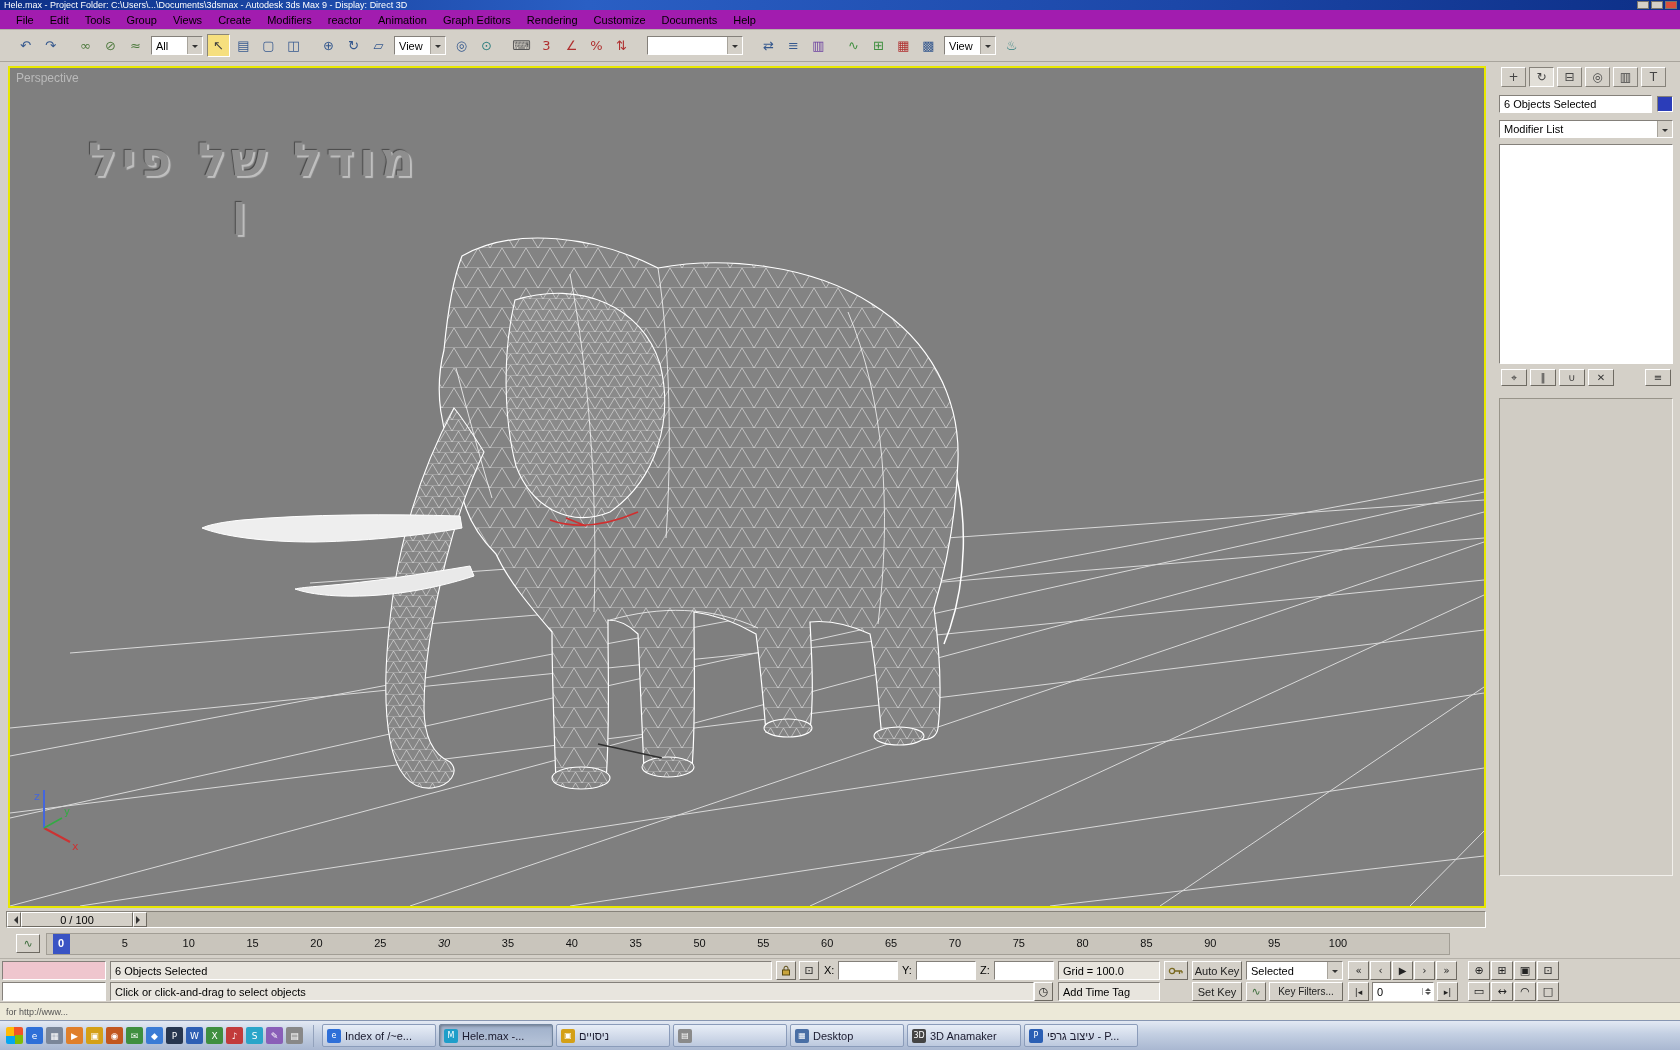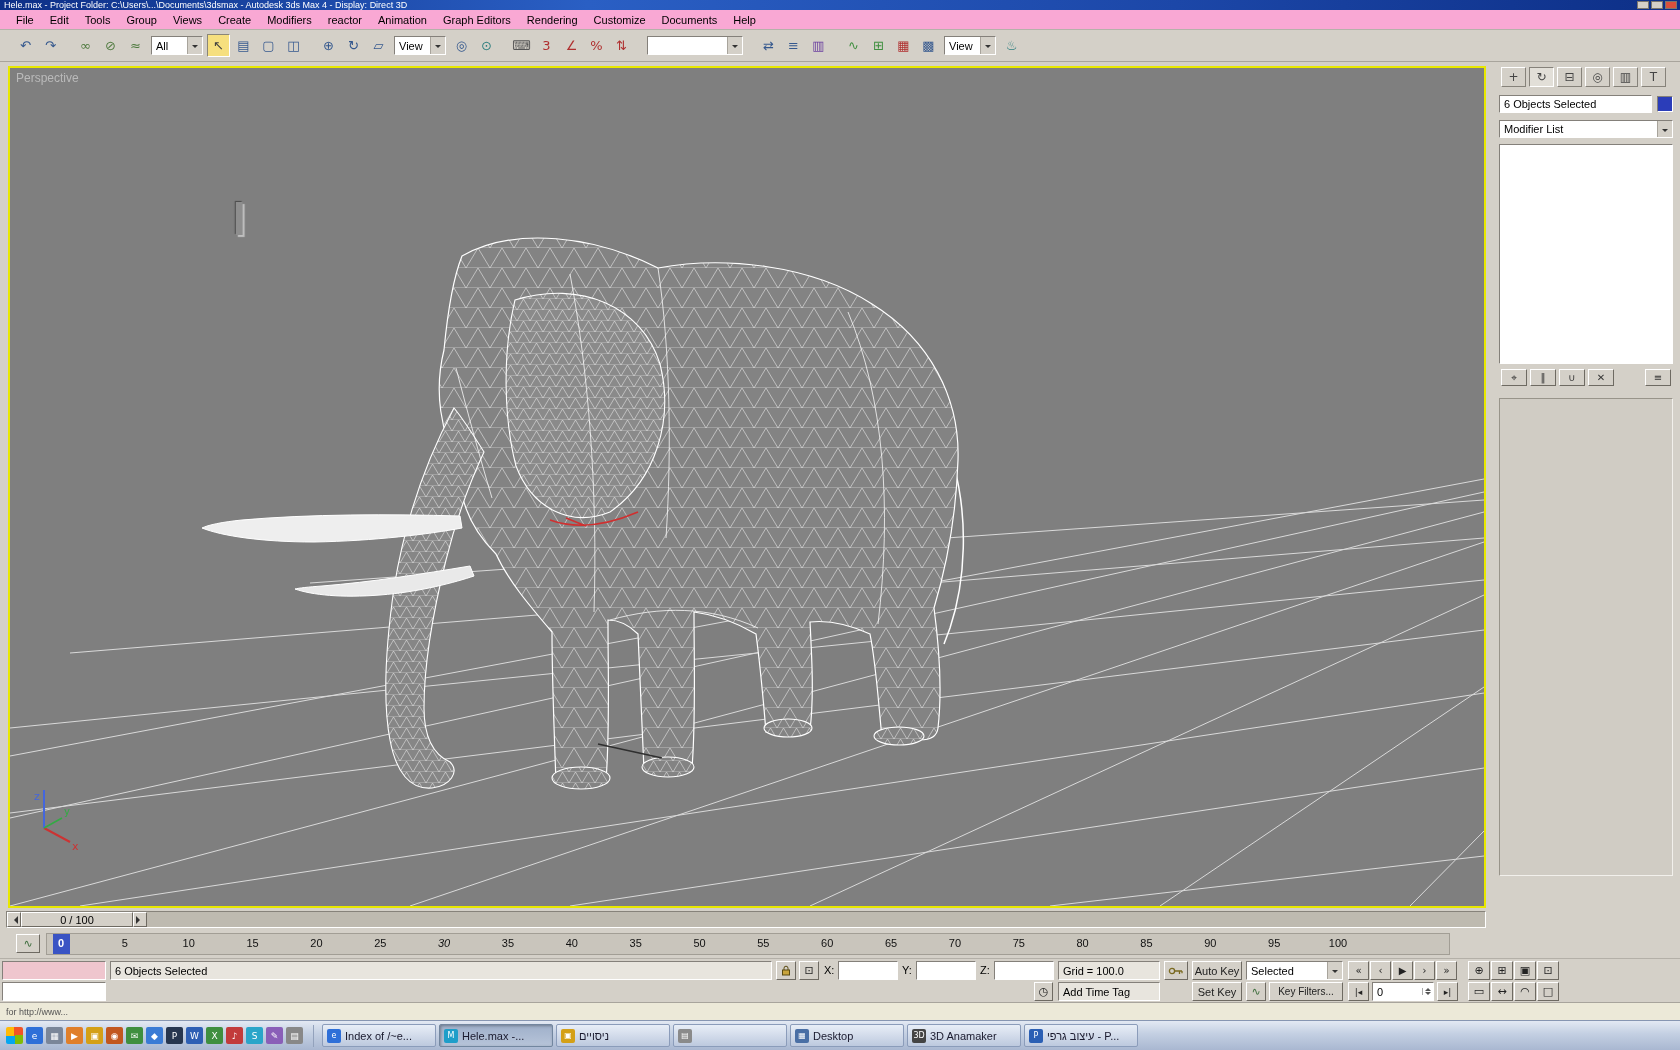--- a/index.html
+++ b/index.html
@@ -8,21 +8,21 @@
   .raised{border:1px solid;border-color:#ffffff #6e6a62 #6e6a62 #ffffff;background:#d4d0c8}
   .sunken{border:1px solid;border-color:#84807a #ffffff #ffffff #84807a;background:#fff}
 
   
   .titlebar{position:absolute;left:0;top:0;width:1680px;height:10px;background:linear-gradient(90deg,#0d2f87,#2a5fc4 35%,#1c47a8 70%,#0d2f87);color:#fff;font-size:9px;line-height:11px;overflow:hidden;padding:0 4px;white-space:nowrap}
   .wbtns{position:absolute;right:3px;top:1px;display:flex;gap:2px}
   .wbtn{width:12px;height:8px;background:#d4d0c8;border:1px solid #7a766e}
   .wbtn.close{background:#d9503c}
 
   
-  .menubar{position:absolute;left:0;top:10px;width:1680px;height:20px;background:#f9a8d4;border-bottom:1px solid #b5b1a9;display:flex;align-items:center;padding-left:8px}
+  .menubar{position:absolute;left:0;top:10px;width:1680px;height:20px;background:#a21caf;border-bottom:1px solid #b5b1a9;display:flex;align-items:center;padding-left:8px}
   .menu-item{padding:2px 8px;cursor:default}
 
   
   .toolbar{position:absolute;left:0;top:30px;width:1680px;height:32px;background:#d4d0c8;border-bottom:1px solid #a8a49c;display:flex;align-items:center;gap:2px;padding-left:14px}
   .tb-btn{width:23px;height:23px;display:flex;align-items:center;justify-content:center;font-family:"DejaVu Sans",sans-serif;font-size:13px;color:#3d3d3d;border:1px solid transparent}
   .tb-btn.active{background:#f6df7e;border:1px solid;border-color:#8a8678 #ffffff #ffffff #8a8678}
   .tb-sep{width:8px;height:24px}
   .tb-combo{height:19px;background:#fff;border:1px solid;border-color:#84807a #ffffff #ffffff #84807a;display:flex;align-items:center;margin:0 2px;min-width:52px}
   .tb-combo .val{padding:0 4px;flex:1;font-size:11px;min-width:22px}
   .cmb-arrow{width:15px;align-self:stretch;background:#d4d0c8;border-left:1px solid #a8a49c;position:relative}
@@ -128,21 +128,21 @@
   .tlabel{overflow:hidden;text-overflow:ellipsis}
   .tray{margin-left:auto;display:flex;align-items:center;gap:4px;padding:0 10px 0 8px;height:100%;border-left:1px solid #93a2bc;background:linear-gradient(#dfe6f1,#bfcbdf)}
   .tray-icon{width:14px;height:14px;border-radius:2px}
   .tray-lang{font-weight:bold;font-size:10px;padding:0 3px;color:#16213e}
   .tray-clock{font-size:11px;margin-left:8px;color:#16213e}
 </style>
 </head>
 <body>
 
 <div class="titlebar">
-  <span>Hele.max - Project Folder: C:\Users\...\Documents\3dsmax - Autodesk 3ds Max 4 - Display: Direct 3D</span>
+  <span>Hele.max - Project Folder: C:\Users\...\Documents\3dsmax - Autodesk 3ds Max 9 - Display: Direct 3D</span>
   <span class="wbtns">
     <span class="wbtn"></span>
     <span class="wbtn"></span>
     <span class="wbtn close"></span>
   </span>
 </div>
 
 <div class="menubar" id="menubar">
     <div class="menu-item">File</div>
     <div class="menu-item">Edit</div>
@@ -280,20 +280,21 @@
     <g transform="translate(20,716)" font-family="DejaVu Sans, sans-serif">
       <line x1="14" y1="44" x2="14" y2="6" stroke="#4466dd" stroke-width="2"></line>
       <line x1="14" y1="44" x2="40" y2="58" stroke="#cc3333" stroke-width="2"></line>
       <line x1="14" y1="44" x2="32" y2="34" stroke="#33aa44" stroke-width="1.5"></line>
       <text x="4" y="16" fill="#4466dd" font-size="11">z</text>
       <text x="42" y="66" fill="#cc3333" font-size="11">x</text>
       <text x="34" y="31" fill="#33aa44" font-size="10">y</text>
     </g>
   </svg>
   <span class="vp-label">Perspective</span>
+  <div class="wm1">מודל של פיל</div>
   <div class="wm2">ן</div>
 </div>
 
 <div class="cmdpanel">
   <div class="cmd-tabs" id="cmdtabs">
       <div class="cmd-tab">+</div>
       <div class="cmd-tab active">↻</div>
       <div class="cmd-tab">⊟</div>
       <div class="cmd-tab">◎</div>
       <div class="cmd-tab">▥</div>
@@ -357,20 +358,23 @@
       <div class="tick-num" style="left: 1291px;">100</div>
     </div>
 </div>
 
 <div class="statusbar">
   <div class="macro"></div>
   <div class="listener"></div>
   <div class="sb-field status-line">
       <span>6 Objects Selected</span>
     </div>
+  <div class="sb-field prompt-line">
+      <span>Click or click-and-drag to select objects</span>
+    </div>
   <div class="sb-btn lockbtn">
     <svg width="10" height="11">
         <path d="M3 5 V3.2 a2 2 0 0 1 4 0 V5" fill="none" stroke="#5a4a10"></path>
         <rect x="1.5" y="5" width="7" height="5" fill="#c8a43c" stroke="#5a4a10"></rect>
       </svg>
   </div>
   <div class="sb-btn absbtn"></div>
   <span class="sb-label xl">X:</span>
   <div class="sb-field xf"></div>
   <span class="sb-label yl">Y:</span>

